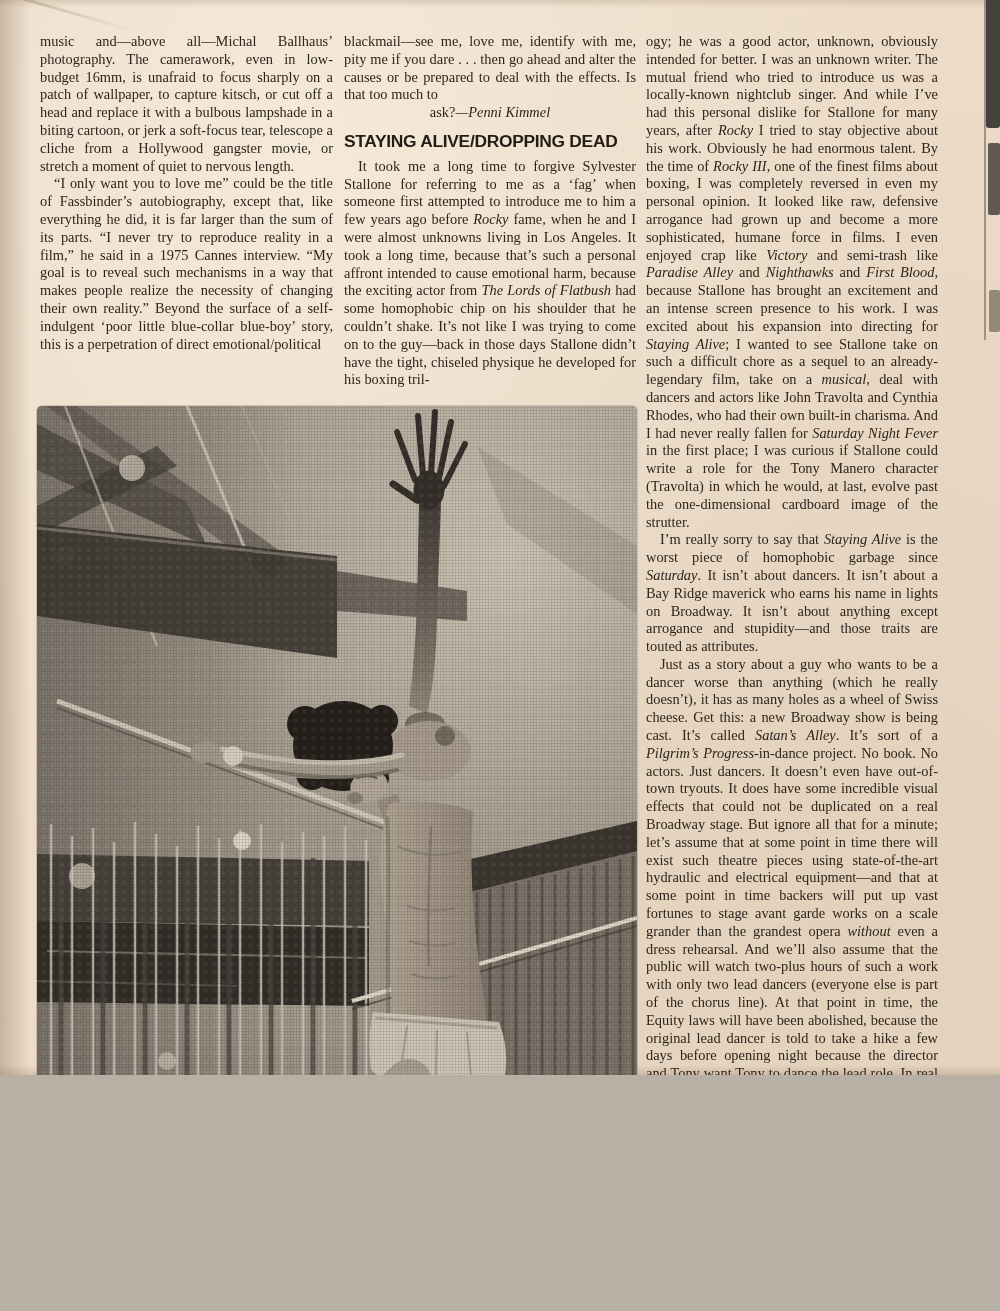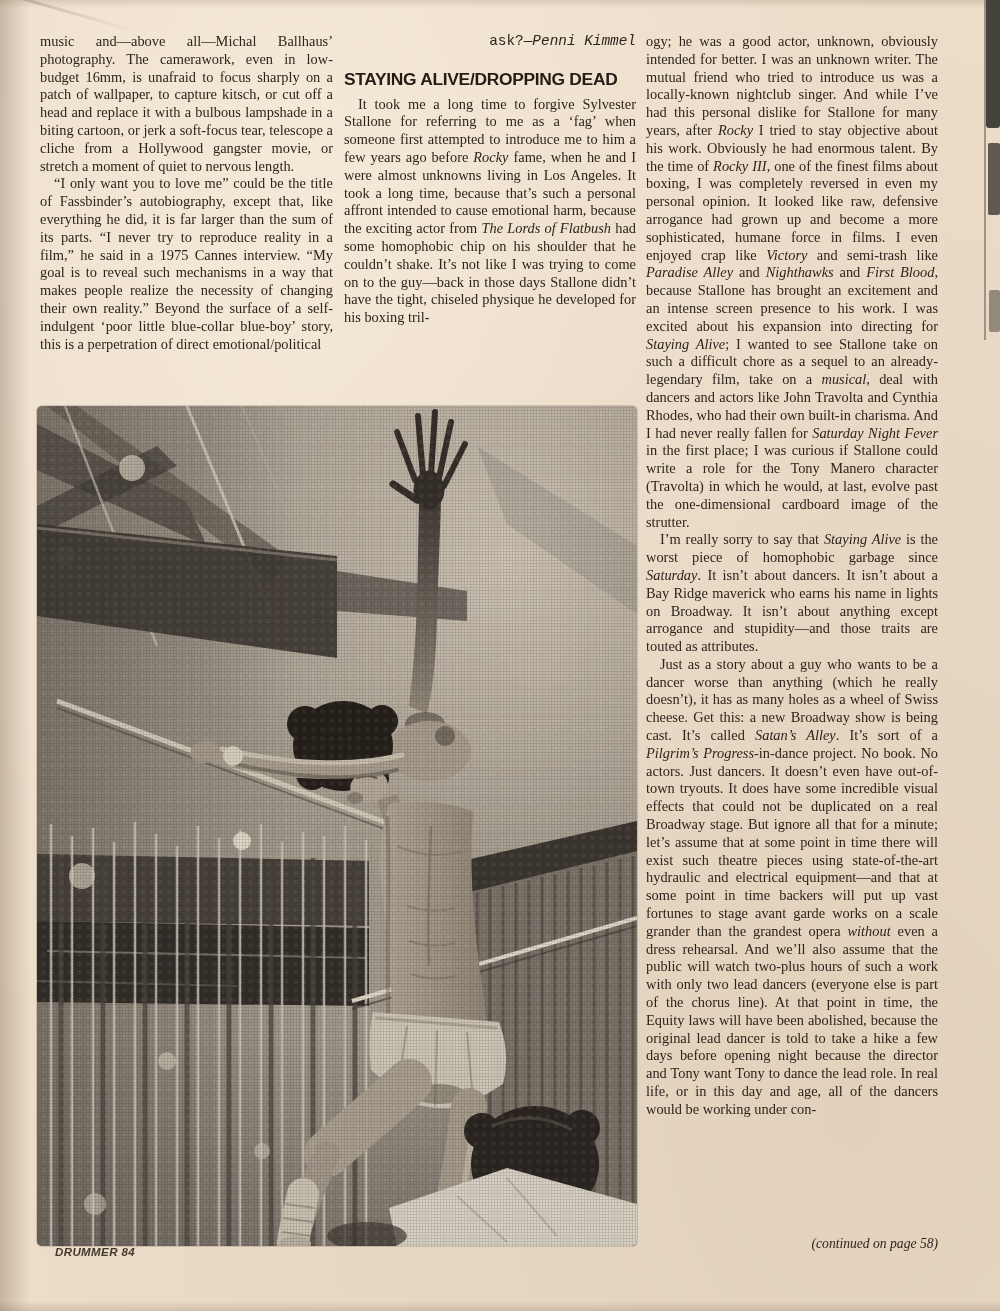--- a/index.html
+++ b/index.html
@@ -1,17 +1,17 @@
 <!DOCTYPE html>
 <html><head>
 <meta charset="utf-8">
 <style>
   html,body { margin:0; padding:0; background:#b8b0a4; }
   .page {
-    position:relative; width:1000px; height:1311px; overflow:hidden;
+    position:relative; width:1000px; height:1075px; overflow:hidden;
     background:#ecdcc8;
     background-image:
       radial-gradient(ellipse at 30% 15%, rgba(255,248,236,.45), rgba(255,248,236,0) 60%),
       radial-gradient(ellipse at 85% 85%, rgba(203,182,156,.30), rgba(203,182,156,0) 70%);
     font-family:"Liberation Serif", serif;
     color:#2d251d;
   }
   .edge-left { position:absolute; left:0; top:0; bottom:0; width:30px;
     background:linear-gradient(to right, rgba(118,96,74,.32), rgba(118,96,74,0)); }
   .edge-top { position:absolute; left:0; top:0; right:0; height:8px;
@@ -26,27 +26,27 @@
   .art3 { position:absolute; left:984px; top:0; width:2px; height:340px; background:rgba(110,100,88,.6); }
   .art4 { position:absolute; left:989px; top:290px; width:11px; height:42px; background:rgba(90,83,74,.6); border-radius:2px; }
 
   .col { position:absolute; width:292px; font-size:14.4px; line-height:17.8px; text-align:justify; }
   .col p { margin:0; }
   p.indent { text-indent:14px; }
   .col1 { left:40px;  top:33px; width:293px; }
   .col2 { left:344px; top:33px; }
   .col3 { left:646px; top:33px; }
 
-  .byline-row { display:flex; justify-content:flex-end; align-items:baseline;font-family:Liberation Mono, monospace; }
+  .byline-row { display:flex; justify-content:center; align-items:baseline; }
   .byline { font-style:italic; }
 
   .heading {
     font-family:"Liberation Sans", sans-serif; font-weight:700;
     font-size:17.4px; letter-spacing:-0.3px; white-space:nowrap;
-    margin:20px 0 7px 0; color:#241d15;
+    margin:11px 0 7px 0; color:#241d15;
   }
 
   .photo { position:absolute; left:37px; top:406px; width:600px; height:840px;
     border-radius:5px; overflow:hidden; box-shadow:0 0 0 1px rgba(90,75,60,.22); }
   .photo svg { display:block; }
   .halftone { position:absolute; inset:0; pointer-events:none;
     background-image:radial-gradient(rgba(46,38,28,.17) 1px, rgba(46,38,28,0) 1.4px);
     background-size:3px 3px; }
   .halftone2 { position:absolute; inset:0; pointer-events:none; opacity:.5;
     background-image:radial-gradient(rgba(250,244,230,.10) 2px, rgba(250,244,230,0) 3px);
@@ -67,20 +67,21 @@
   <div class="edge-left"></div>
   <div class="edge-bottom"></div>
   <div class="crease"></div>
 
   <div class="col col1">
     <p class="noindent">music and—above all—Michal Ballhaus’ photography. The camerawork, even in low-budget 16mm, is unafraid to focus sharply on a patch of wallpaper, to capture kitsch, or cut off a head and replace it with a bulbous lampshade in a biting cartoon, or jerk a soft-focus tear, telescope a cliche from a Hollywood gangster movie, or stretch a moment of quiet to nervous length.</p>
     <p class="indent">“I only want you to love me” could be the title of Fassbinder’s autobiography, except that, like everything he did, it is far larger than the sum of its parts. “I never try to reproduce reality in a film,” he said in a 1975 Cannes interview. “My goal is to reveal such mechanisms in a way that makes people realize the necessity of changing their own reality.” Beyond the surface of a self-indulgent ‘poor little blue-collar blue-boy’ story, this is a perpetration of direct emotional/political</p>
   </div>
 
   <div class="col col2">
+    <p class="noindent">blackmail—see me, love me, identify with me, pity me if you dare . . . then go ahead and alter the causes or be prepared to deal with the effects. Is that too much to</p>
     <div class="byline-row">
       <span>ask?</span>
       <span class="byline">—Penni Kimmel</span>
     </div>
     <h2 class="heading">STAYING ALIVE/DROPPING DEAD</h2>
     <p class="indent">It took me a long time to forgive Sylvester Stallone for referring to me as a ‘fag’ when someone first attempted to introduce me to him a few years ago before <i>Rocky</i> fame, when he and I were almost unknowns living in Los Angeles. It took a long time, because that’s such a personal affront intended to cause emotional harm, because the exciting actor from <i>The Lords of Flatbush</i> had some homophobic chip on his shoulder that he couldn’t shake. It’s not like I was trying to come on to the guy—back in those days Stallone didn’t have the tight, chiseled physique he developed for his boxing tril-</p>
   </div>
 
   <div class="photo">
     <svg width="600" height="840" viewBox="0 0 600 840" xmlns="http://www.w3.org/2000/svg">

